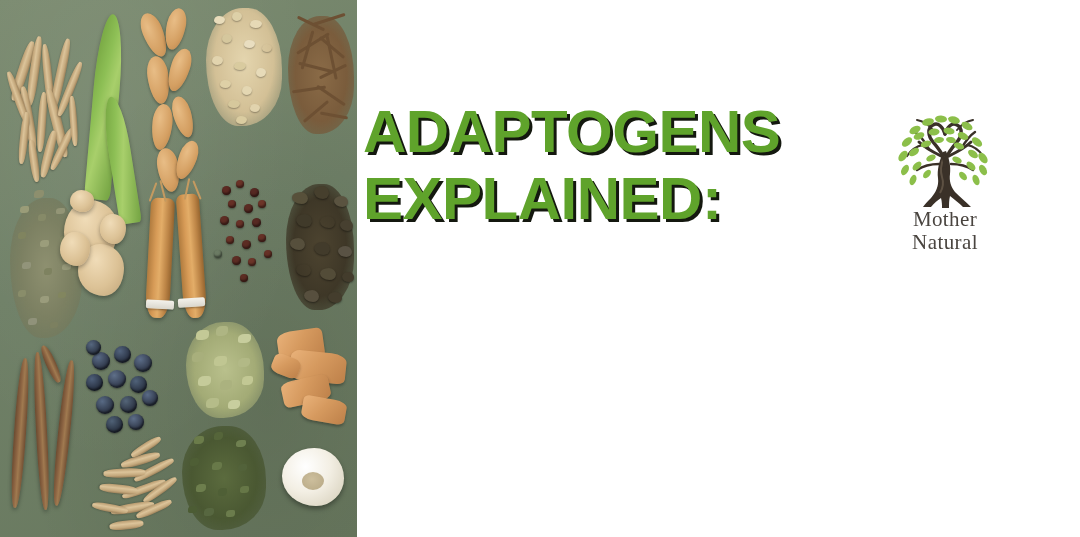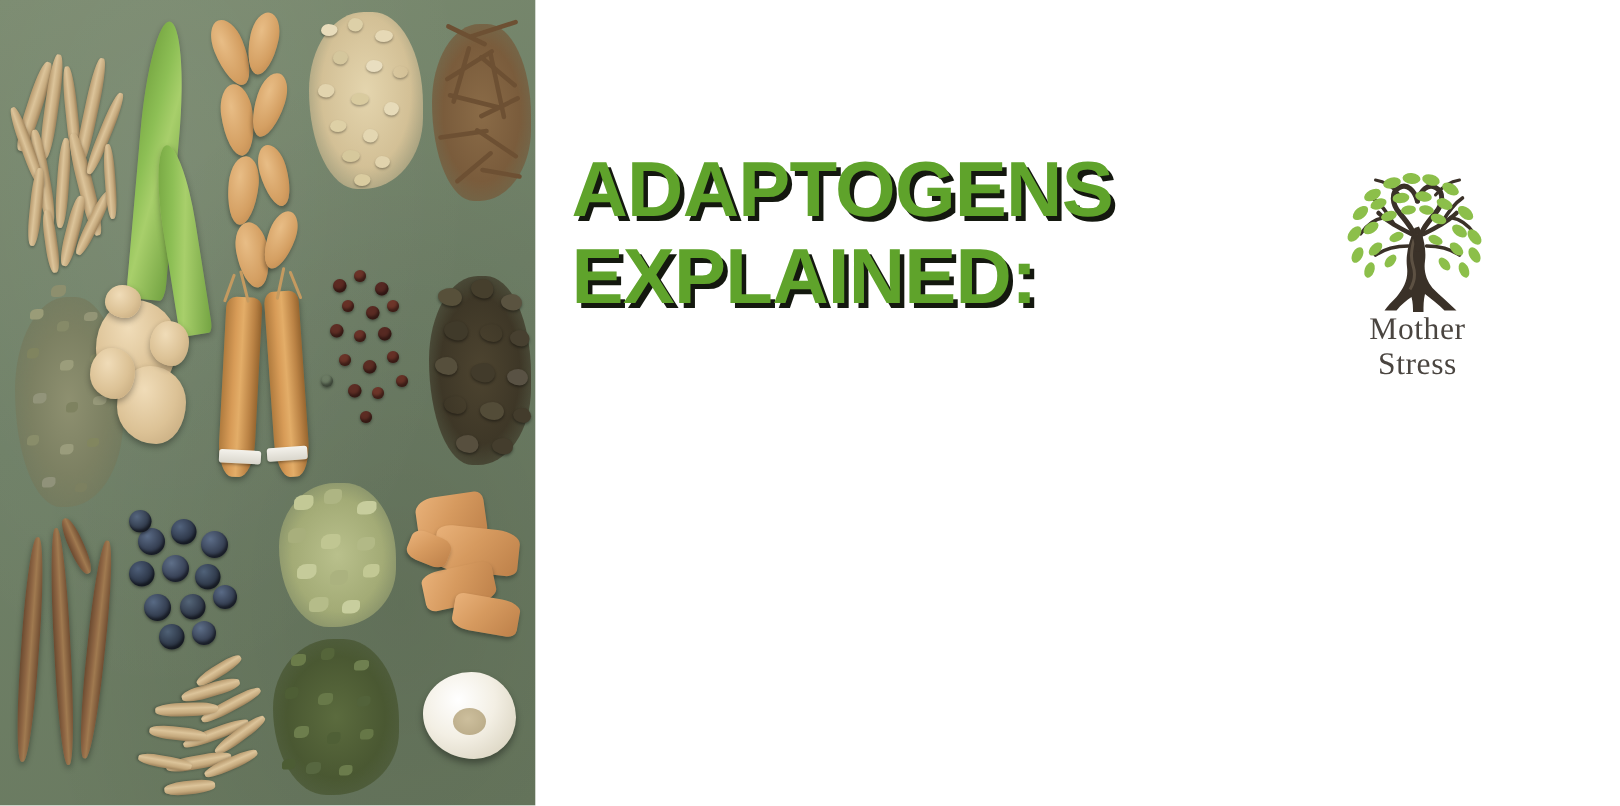--- a/index.html
+++ b/index.html
@@ -140,25 +140,25 @@
   
   #content {
     position: absolute;
     left: 357px; top: 0;
     width: 723px; height: 537px;
     background: #ffffff;
   }
 
   #title {
     position: absolute;
-    left: 24px;
+    left: 6px;
     top: 98px;
     width: 530px;
     color: #5fa32b;
-    font-size: 52px;
+    font-size: 60px;
     line-height: 1.12;
     font-weight: 700;
     letter-spacing: -0.5px;
     text-shadow: 3px 3px 0 #14180f;
     white-space: pre-line;
   }
 
   #subtitle {
     position: absolute;
     left: 12px;
@@ -504,17 +504,17 @@
           <ellipse cx="102" cy="62" rx="5.6" ry="3.4" transform="rotate(60 102 62)"></ellipse>
           <ellipse cx="32" cy="72" rx="5.4" ry="3.2" transform="rotate(-70 32 72)"></ellipse>
           <ellipse cx="46" cy="66" rx="5" ry="3" transform="rotate(-50 46 66)"></ellipse>
           <ellipse cx="82" cy="68" rx="5" ry="3" transform="rotate(50 82 68)"></ellipse>
           <ellipse cx="95" cy="72" rx="5.4" ry="3.2" transform="rotate(68 95 72)"></ellipse>
           <ellipse cx="58" cy="32" rx="5" ry="3" transform="rotate(-8 58 32)"></ellipse>
           <ellipse cx="70" cy="32" rx="5" ry="3" transform="rotate(12 70 32)"></ellipse>
         </g>
       </svg>
       <div id="logo-text">Mother
-Stress</div>
+Natural</div>
     </div>
 
   </div>
 </div>
 
 </body></html>

